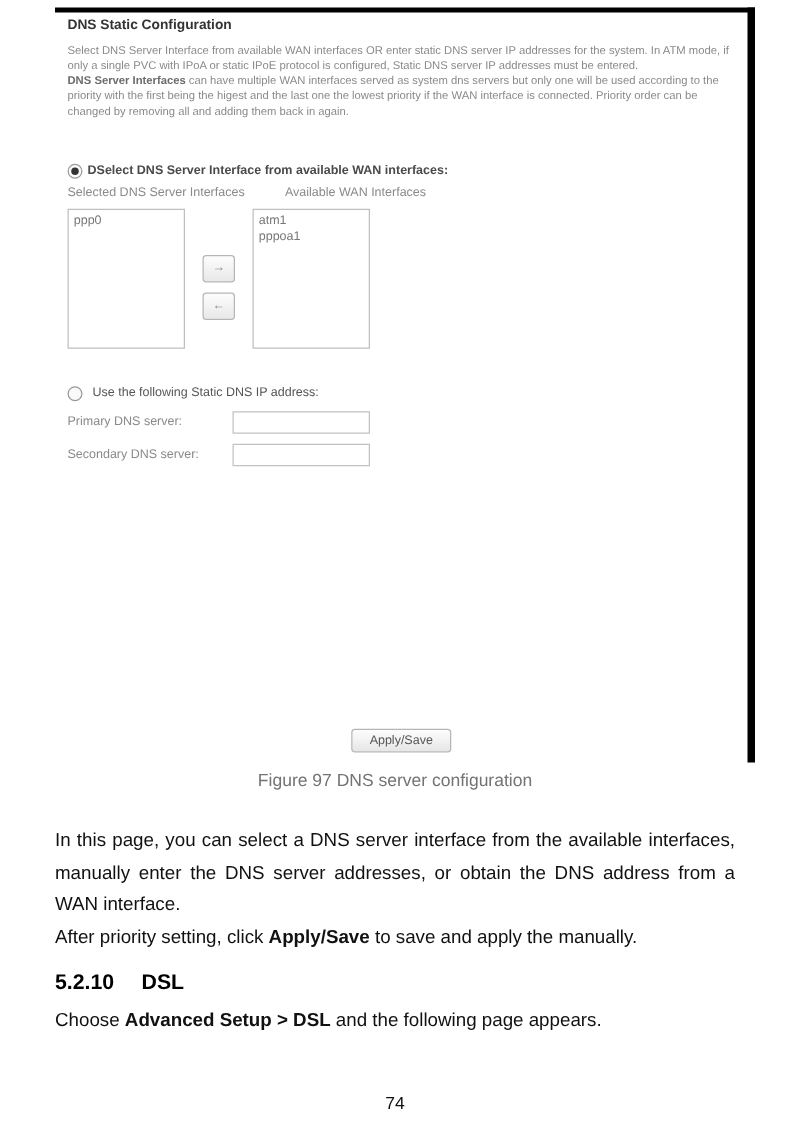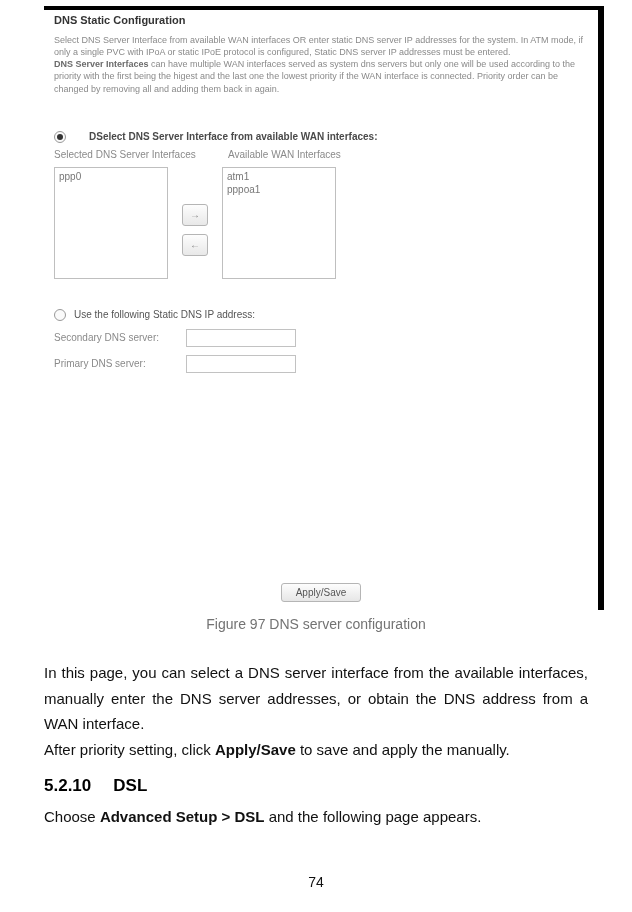--- a/index.html
+++ b/index.html
@@ -45,21 +45,21 @@
     line-height: 1.35;
     width: 540px;
   }
   .desc .b { font-weight: bold; color: #6b6b6b; }
   .radio-row {
     margin-top: 36px;
     font-size: 10px;
     color: #555;
     display: flex;
     align-items: center;
-    gap: 23px;
+    gap: 4px;
   }
   .radio-row .rlabel {
     font-weight: bold;
     color: #4a4a4a;
   }
   .radio-circle {
     width: 12px; height: 12px;
     border: 1px solid #999;
     border-radius: 50%;
     display: inline-flex;
@@ -80,21 +80,21 @@
     color: #8a8a8a;
   }
   .col-label { width: 160px; line-height: 1.2; }
   .lists {
     display: flex;
     align-items: center;
     gap: 14px;
     margin-top: 6px;
   }
   .listbox {
-    width: 114px;
+    width: 94px;
     height: 112px;
     border: 1px solid #bfbfbf;
     background: #fff;
     font-size: 10px;
     color: #777;
     padding: 2px 4px;
     line-height: 1.3;
   }
   .arrow-col {
     display: flex;
@@ -221,25 +221,25 @@
           <div>pppoa1</div>
         </div>
       </div>
 
       <div class="radio-row2">
         <span class="radio-circle"></span>
         <span class="rlabel">Use the following Static DNS IP address:</span>
       </div>
 
       <div class="field-row">
+        <span class="field-label">Primary DNS server:</span>
+        <span class="text-input"></span>
+      </div>
+      <div class="field-row">
         <span class="field-label">Secondary DNS server:</span>
-        <span class="text-input"></span>
-      </div>
-      <div class="field-row">
-        <span class="field-label">Primary DNS server:</span>
         <span class="text-input"></span>
       </div>
     </div>
 
     <div class="applysave-wrap">
       <span class="applysave">Apply/Save</span>
     </div>
   </div>
 
   <div class="caption">Figure 97 DNS server configuration</div>

